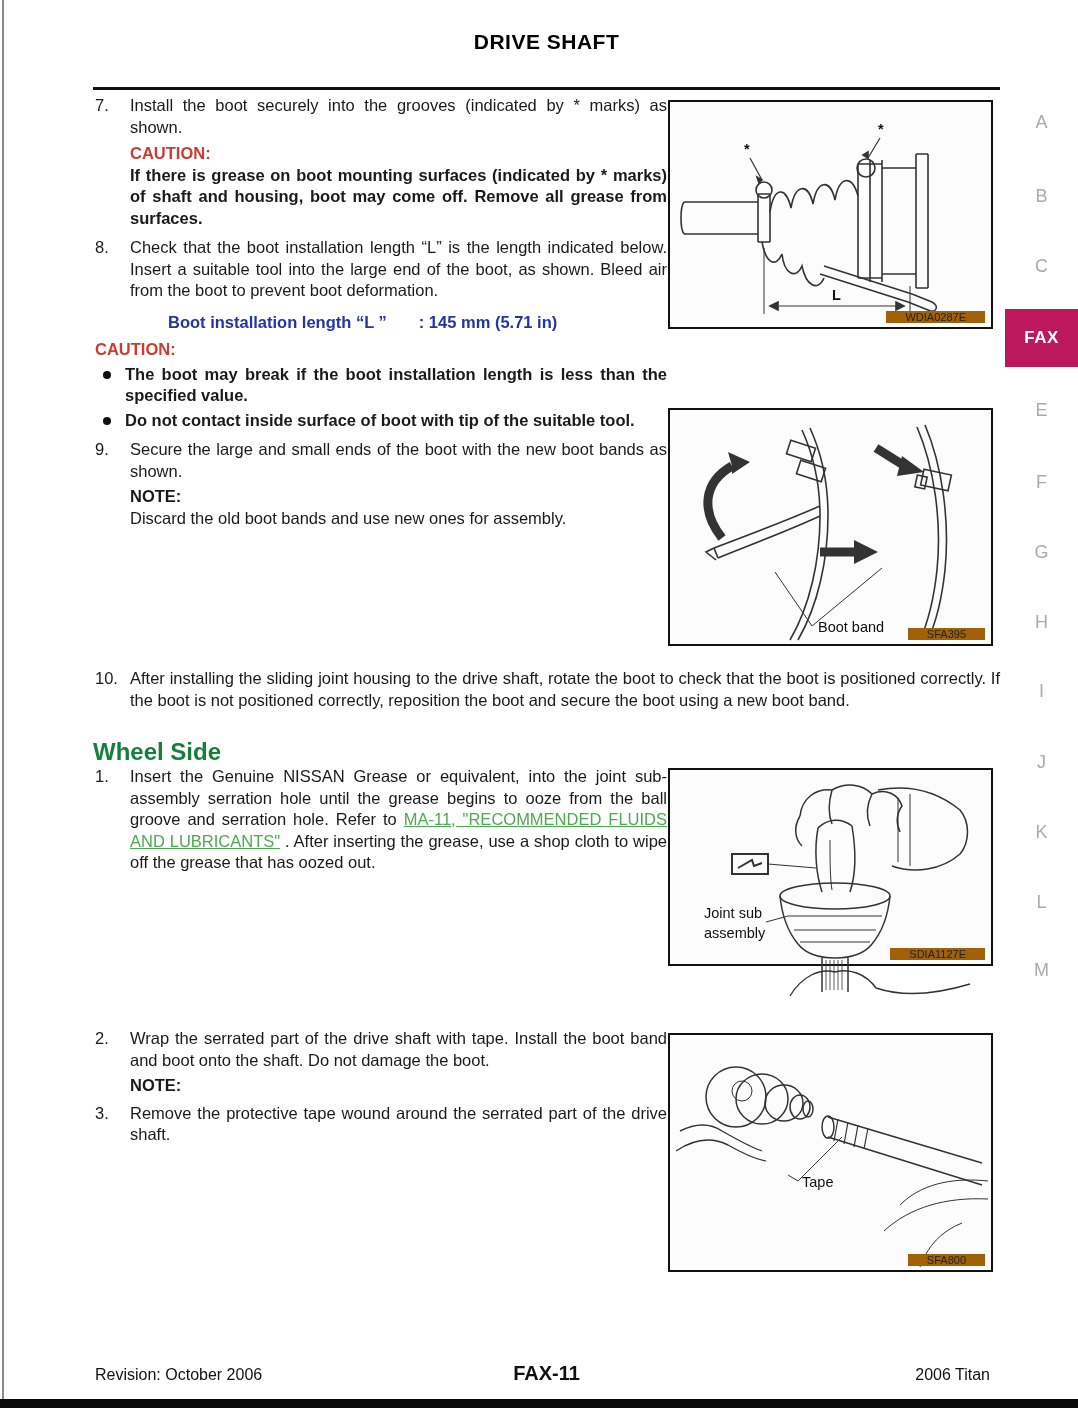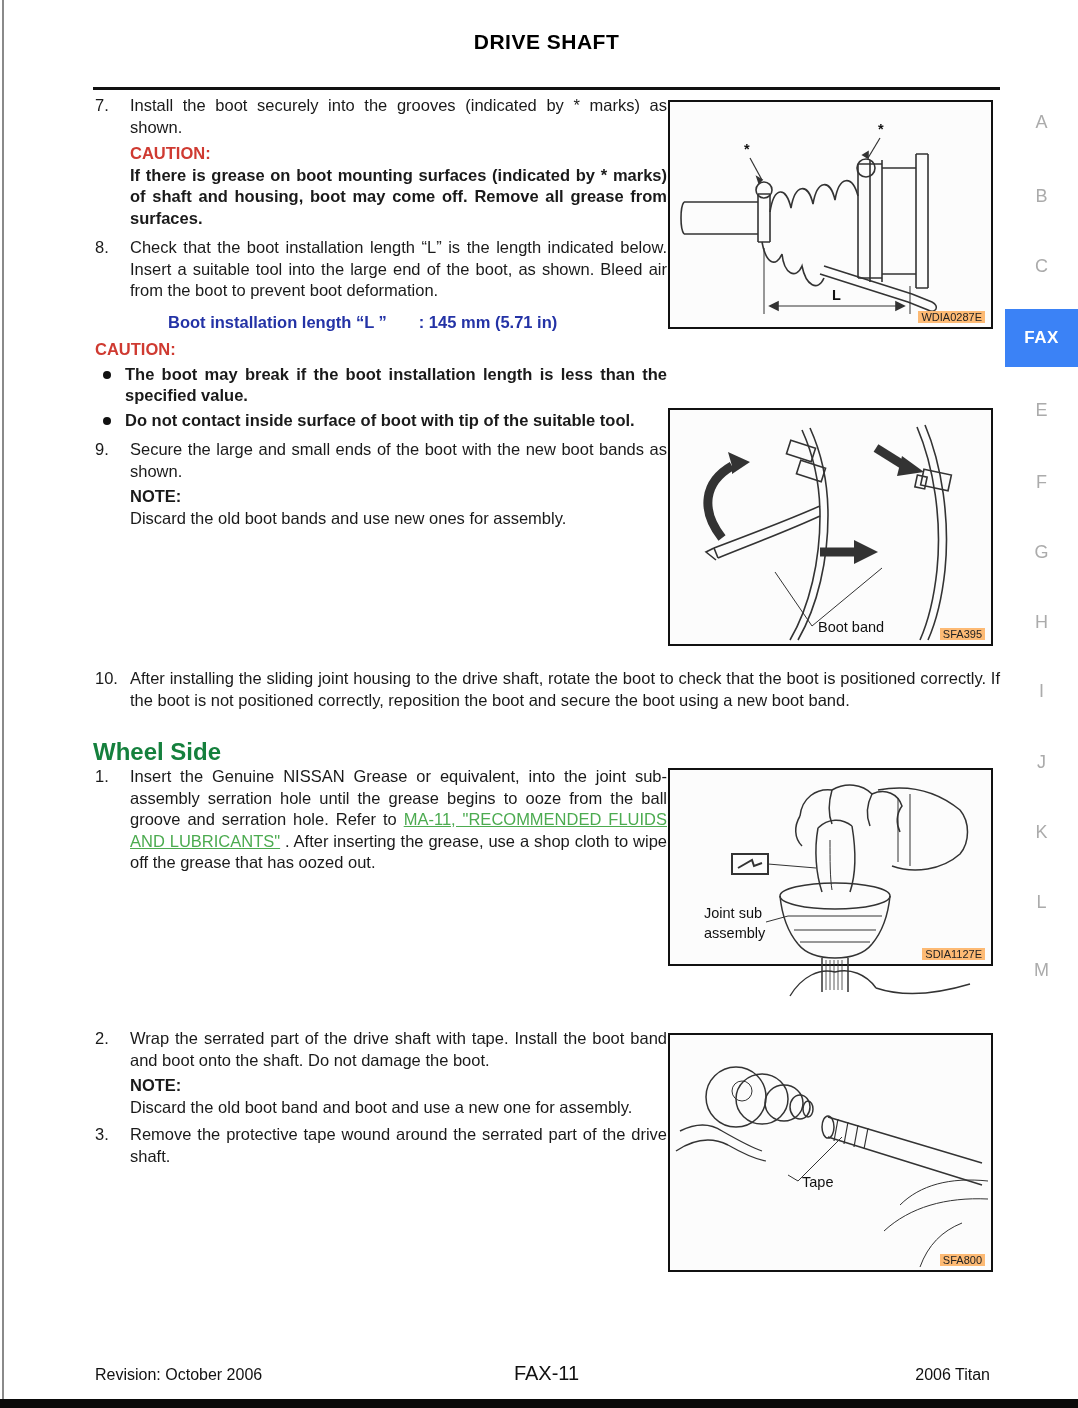--- a/index.html
+++ b/index.html
@@ -29,34 +29,34 @@
   .bullet-dot{flex:none;width:30px;padding-left:8px;box-sizing:border-box;}
   .bullet-dot::before{content:"";display:inline-block;width:8px;height:8px;border-radius:50%;
     background:#111;margin-bottom:1px;}
   .note-label{font-weight:bold;margin-top:4px;}
   .section-heading{position:absolute;font-size:24px;font-weight:bold;color:#15803d;}
 
   .green-link{color:#4cab50;text-decoration:underline;cursor:pointer;}
 
   .figure{position:absolute;border:2px solid #111;background:#fcfcfc;box-sizing:border-box;}
   .fig-code{position:absolute;right:6px;bottom:4px;font-size:11px;color:#222;
-    background:#fdba74;padding:0 3px;}
+    background:#a16207;padding:0 19px;}
   .figure svg{display:block;}
   .fig-label{font-family:"Liberation Sans","DejaVu Sans",sans-serif;font-size:14.5px;fill:#111;}
 
   .sidebar-letter{position:absolute;width:73px;left:1005px;text-align:center;
     font-size:18px;color:#ababab;}
-  .fax-tab{position:absolute;left:1005px;top:309px;width:73px;height:58px;background:#3b82f6;
+  .fax-tab{position:absolute;left:1005px;top:309px;width:73px;height:58px;background:#be185d;
     color:#ffffff;font-weight:bold;font-size:17px;display:flex;align-items:center;
     justify-content:center;letter-spacing:.5px;}
 
   .footer{position:absolute;left:0;top:1362px;width:1078px;font-size:16px;color:#111;}
   .footer .f-left{position:absolute;left:95px;top:4px;}
   .footer .f-center{position:absolute;left:93px;width:907px;text-align:center;top:0;
-    font-size:20px;font-weight:normal;}
+    font-size:20px;font-weight:bold;}
   .footer .f-right{position:absolute;right:88px;top:4px;}
 
   svg line, svg path, svg ellipse, svg rect, svg circle, svg polyline{vector-effect:non-scaling-stroke;}
 </style>
 </head>
 <body>
 
 <div class="page">
   <div class="left-edge"></div>
   <div class="bottom-bar"></div>
@@ -115,21 +115,20 @@
       <div class="txt"><span>Insert the Genuine NISSAN Grease or equivalent, into the joint sub-assembly serration hole until the grease begins to ooze from the ball groove and serration hole. Refer to </span><span class="green-link">MA-11, "RECOMMENDED FLUIDS AND LUBRICANTS"</span><span> . After inserting the grease, use a shop cloth to wipe off the grease that has oozed out.</span></div>
     </div>
   </div>
 
   <div class="block body-text" style="left:95px;top:1028px;width:572px;">
     <div class="row">
       <div class="num">2.</div>
       <div class="txt">Wrap the serrated part of the drive shaft with tape. Install the boot band and boot onto the shaft. Do not damage the boot.</div>
     </div>
     <div class="indent note-label">NOTE:</div>
-    <div class="indent txt" style="text-align:justify;">Discard the old boot band and boot and use a new one for assembly.</div>
     <div class="row" style="margin-top:6px;">
       <div class="num">3.</div>
       <div class="txt">Remove the protective tape wound around the serrated part of the drive shaft.</div>
     </div>
   </div>
 
   <div class="figure" style="left:668px;top:100px;width:325px;height:229px;">
     <svg width="321" height="225" viewBox="0 0 321 225">
       <g stroke="#333" stroke-width="1.6" fill="none">
 

